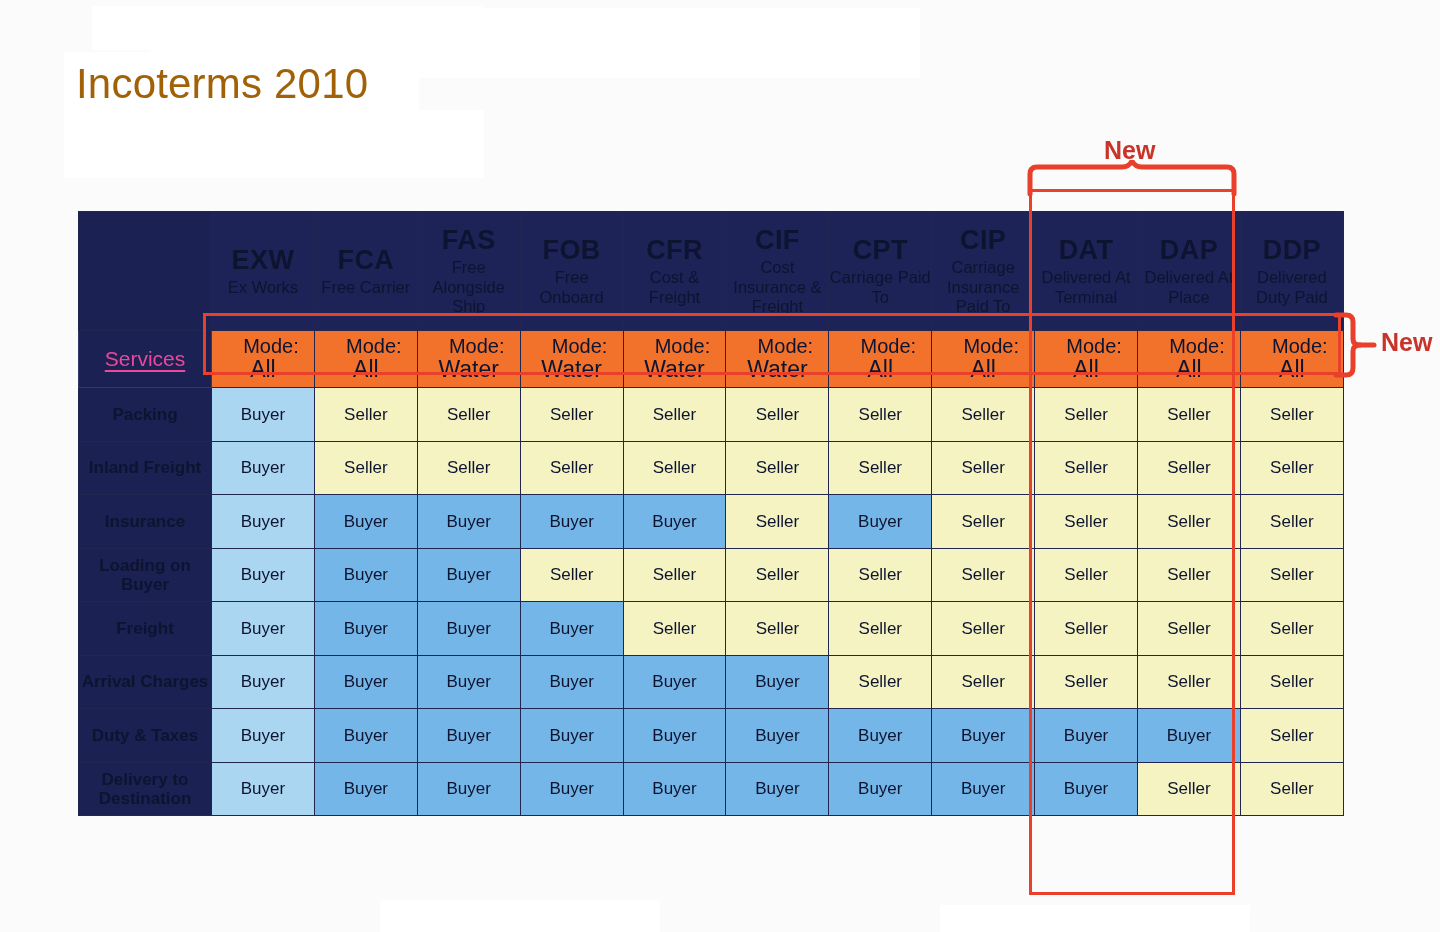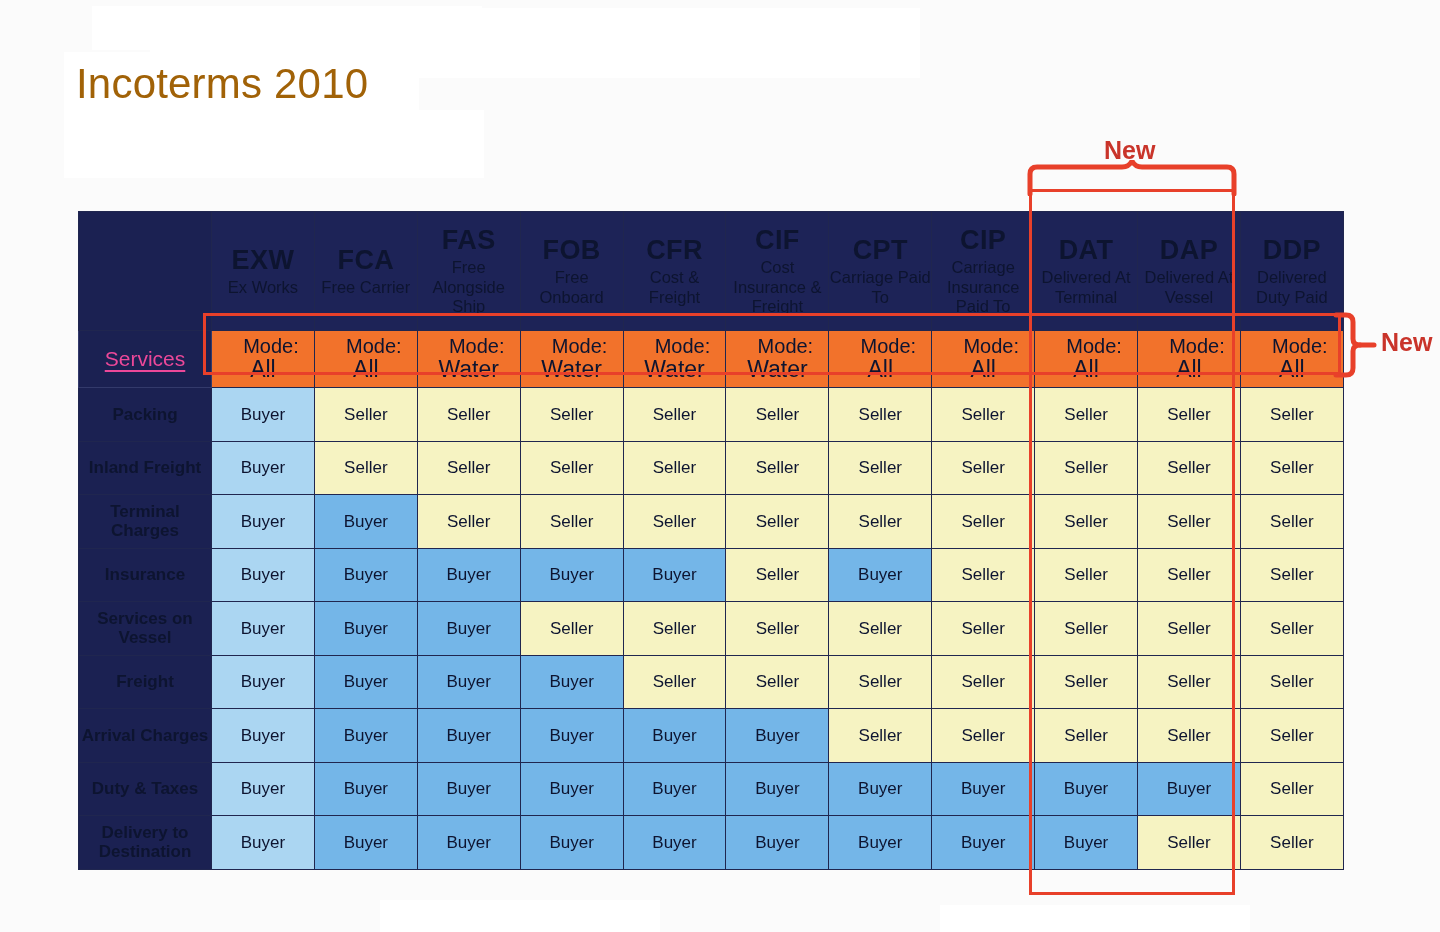--- a/index.html
+++ b/index.html
@@ -251,21 +251,21 @@
           <th>
             <span class="code">CIP</span>
             <span class="full">Carriage Insurance Paid To</span>
           </th>
           <th>
             <span class="code">DAT</span>
             <span class="full">Delivered At Terminal</span>
           </th>
           <th>
             <span class="code">DAP</span>
-            <span class="full">Delivered At Vessel</span>
+            <span class="full">Delivered At Place</span>
           </th>
           <th>
             <span class="code">DDP</span>
             <span class="full">Delivered Duty Paid</span>
           </th>
         </tr>
       <tr class="mode-row" id="mode-row">
         <td class="services-cell">
           <span class="services-txt">Services</span>
         </td>
@@ -338,49 +338,35 @@
           <td class="seller">Seller</td>
           <td class="seller">Seller</td>
           <td class="seller">Seller</td>
           <td class="seller">Seller</td>
           <td class="seller">Seller</td>
           <td class="seller">Seller</td>
           <td class="seller">Seller</td>
           <td class="seller">Seller</td>
         </tr>
         <tr class="body-row">
-          <td class="rowlabel">Terminal Charges</td>
-          <td class="buyer-light">Buyer</td>
-          <td class="buyer">Buyer</td>
-          <td class="seller">Seller</td>
-          <td class="seller">Seller</td>
-          <td class="seller">Seller</td>
-          <td class="seller">Seller</td>
-          <td class="seller">Seller</td>
-          <td class="seller">Seller</td>
-          <td class="seller">Seller</td>
-          <td class="seller">Seller</td>
-          <td class="seller">Seller</td>
-        </tr>
-        <tr class="body-row">
           <td class="rowlabel">Insurance</td>
           <td class="buyer-light">Buyer</td>
           <td class="buyer">Buyer</td>
           <td class="buyer">Buyer</td>
           <td class="buyer">Buyer</td>
           <td class="buyer">Buyer</td>
           <td class="seller">Seller</td>
           <td class="buyer">Buyer</td>
           <td class="seller">Seller</td>
           <td class="seller">Seller</td>
           <td class="seller">Seller</td>
           <td class="seller">Seller</td>
         </tr>
         <tr class="body-row">
-          <td class="rowlabel">Services on Vessel</td>
+          <td class="rowlabel">Loading on Buyer</td>
           <td class="buyer-light">Buyer</td>
           <td class="buyer">Buyer</td>
           <td class="buyer">Buyer</td>
           <td class="seller">Seller</td>
           <td class="seller">Seller</td>
           <td class="seller">Seller</td>
           <td class="seller">Seller</td>
           <td class="seller">Seller</td>
           <td class="seller">Seller</td>
           <td class="seller">Seller</td>

